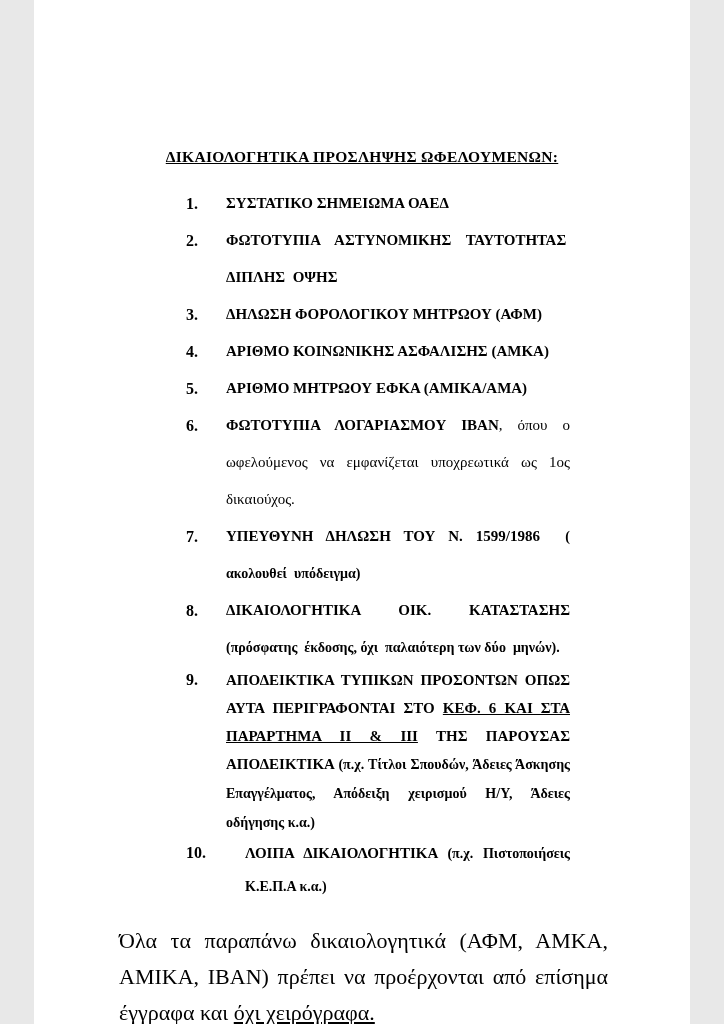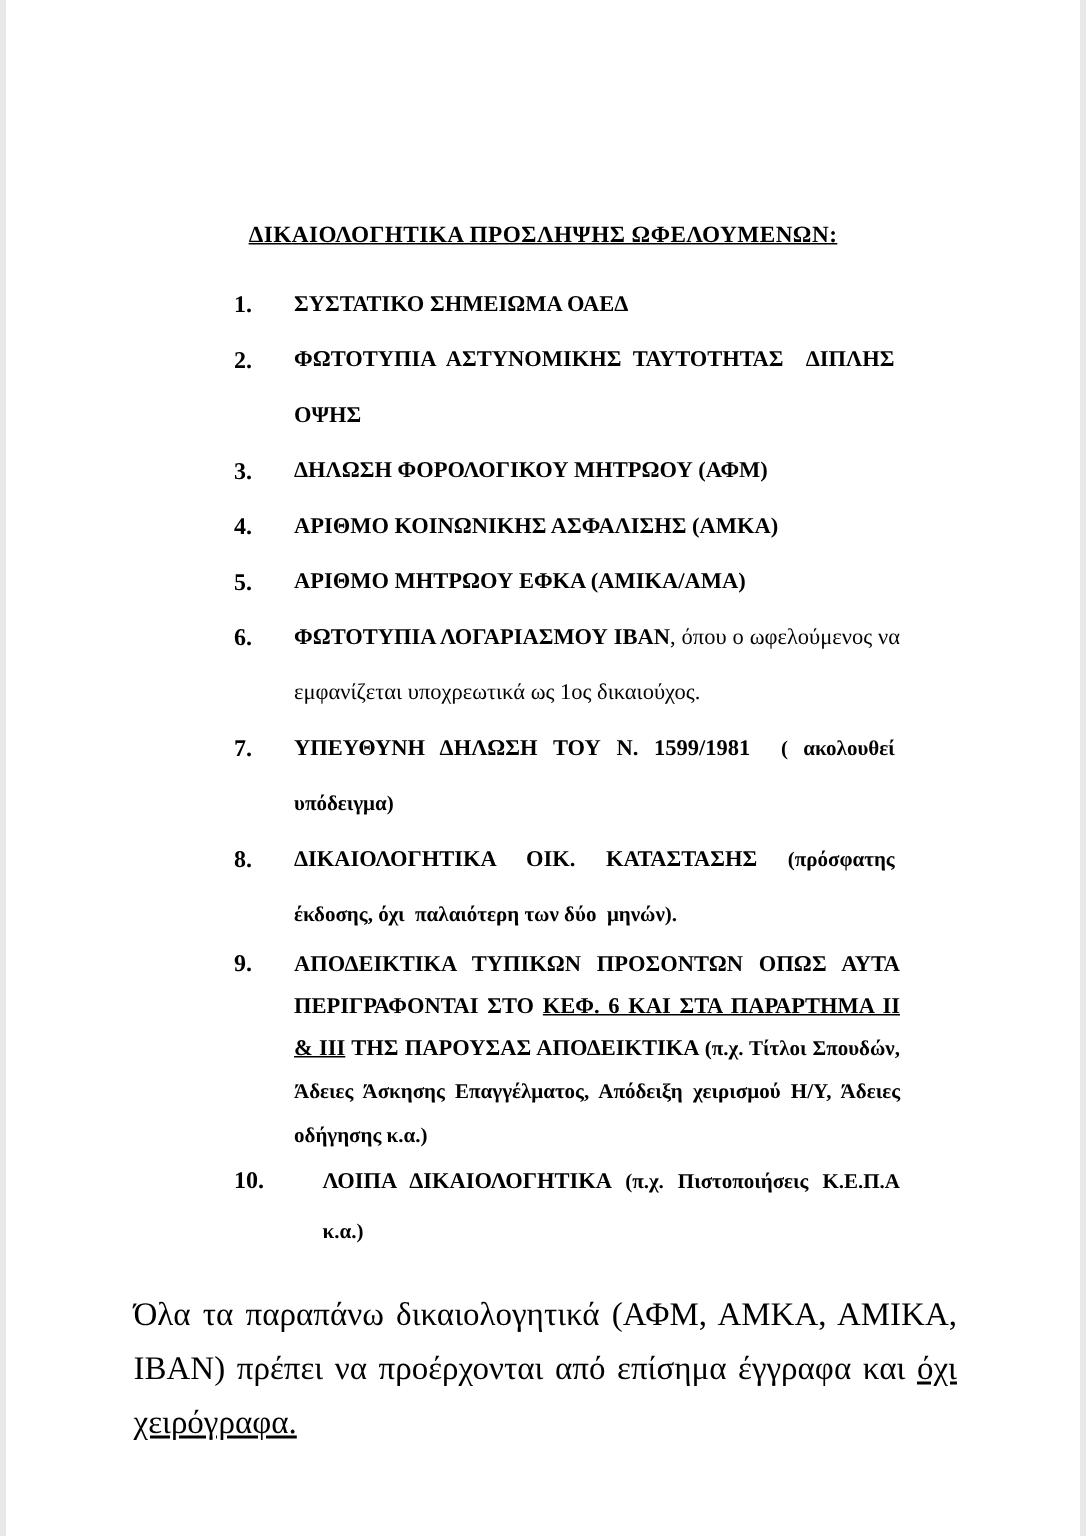--- a/index.html
+++ b/index.html
@@ -1,17 +1,17 @@
 <!DOCTYPE html>
 <html><head>
 <meta charset="utf-8">
 <style>
   html,body{margin:0;padding:0;background:#e8e8e8;}
   .page{
-    width:716px;height:1024px;background:#ffffff;color:#000000;
+    width:656px;height:1024px;background:#ffffff;color:#000000;
     font-family:"Liberation Serif",serif;
     margin:0 auto;position:relative;box-sizing:border-box;overflow:hidden;
   }
   .header{padding-top:147px;text-align:center;}
   .doc-title{
     display:inline-block;font-size:15.5px;font-weight:bold;
     text-decoration:underline;letter-spacing:.3px;line-height:20px;
   }
   .doc-subtitle{font-size:14px;font-weight:bold;line-height:18px;margin-top:2px;}
   .doc-subtitle .latin{font-family:"Liberation Sans",sans-serif;font-size:13.5px;}
@@ -65,21 +65,21 @@
       <div class="item">
         <span class="num">5.</span>
         <span class="content"><span class="seg-b">ΑΡΙΘΜΟ ΜΗΤΡΩΟΥ ΕΦΚΑ (ΑΜΙΚΑ/ΑΜΑ)</span></span>
       </div>
       <div class="item">
         <span class="num">6.</span>
         <span class="content"><span class="seg-b">ΦΩΤΟΤΥΠΙΑ ΛΟΓΑΡΙΑΣΜΟΥ ΙΒΑΝ</span><span class="seg-r">, όπου ο ωφελούμενος να εμφανίζεται υποχρεωτικά ως 1ος δικαιούχος.</span></span>
       </div>
       <div class="item">
         <span class="num">7.</span>
-        <span class="content"><span class="seg-b">ΥΠΕΥΘΥΝΗ ΔΗΛΩΣΗ ΤΟΥ Ν. 1599/1981</span><span class="seg-bs">&nbsp; ( ακολουθεί&nbsp; υπόδειγμα)</span></span>
+        <span class="content"><span class="seg-b">ΥΠΕΥΘΥΝΗ ΔΗΛΩΣΗ ΤΟΥ Ν. 1599/1986</span><span class="seg-bs">&nbsp; ( ακολουθεί&nbsp; υπόδειγμα)</span></span>
       </div>
       <div class="item">
         <span class="num">8.</span>
         <span class="content"><span class="seg-b">ΔΙΚΑΙΟΛΟΓΗΤΙΚΑ ΟΙΚ. ΚΑΤΑΣΤΑΣΗΣ </span><span class="seg-bs">(πρόσφατης&nbsp; έκδοσης, όχι&nbsp; παλαιότερη των δύο&nbsp; μηνών).</span></span>
       </div>
       <div class="item">
         <span class="num">9.</span>
         <span class="content"><span class="seg-b">ΑΠΟΔΕΙΚΤΙΚΑ ΤΥΠΙΚΩΝ ΠΡΟΣΟΝΤΩΝ ΟΠΩΣ ΑΥΤΑ ΠΕΡΙΓΡΑΦΟΝΤΑΙ ΣΤΟ </span><span class="seg-bu">ΚΕΦ. 6 ΚΑΙ ΣΤΑ ΠΑΡΑΡΤΗΜΑ ΙΙ &amp; ΙΙΙ</span><span class="seg-b"> ΤΗΣ ΠΑΡΟΥΣΑΣ ΑΠΟΔΕΙΚΤΙΚΑ </span><span class="seg-bs">(π.χ. Τίτλοι Σπουδών, Άδειες Άσκησης Επαγγέλματος, Απόδειξη χειρισμού Η/Υ, Άδειες οδήγησης κ.α.)</span></span>
       </div>
       <div class="item">

